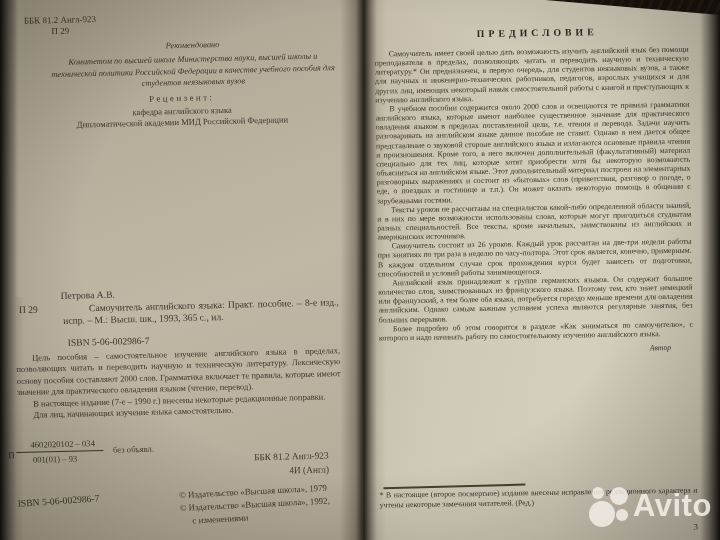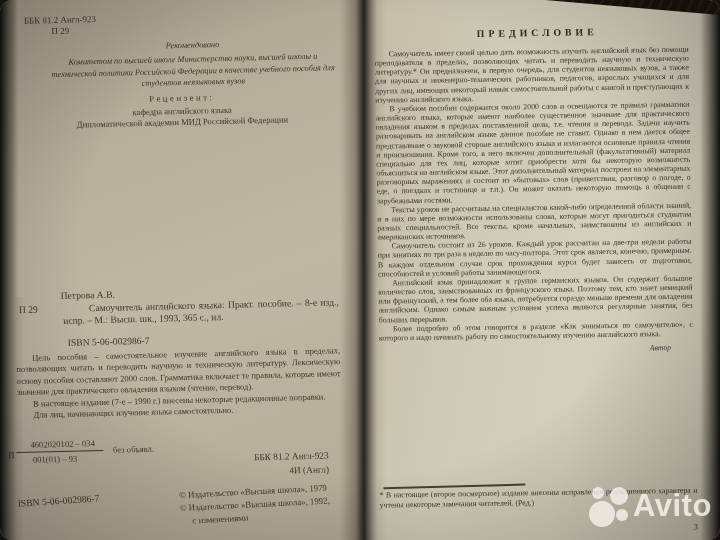--- a/index.html
+++ b/index.html
@@ -1,21 +1,21 @@
 <!DOCTYPE html>
 <html><head>
 <meta charset="utf-8">
 <style>
   html,body { margin:0; padding:0; }
   body {
     width:720px; height:540px; overflow:hidden;
     background:#14110e;
     font-family:"Liberation Serif","DejaVu Serif",serif;
   }
-  .photo { position:relative; width:720px; height:540px; overflow:hidden;border-radius:12px; }
+  .photo { position:relative; width:720px; height:540px; overflow:hidden; }
 
   
   .page { position:absolute; top:0; bottom:0; }
   .left-page {
     left:0; width:362px;
     background:linear-gradient(160deg,#a89f8d 0%,#b7ae9c 28%,#c0b7a5 55%,#b2a996 100%);
   }
   .right-page {
     left:362px; width:358px;
     background:linear-gradient(100deg,#c2bba8 0%,#d0cab8 35%,#d4cebc 62%,#c7c1af 100%);

